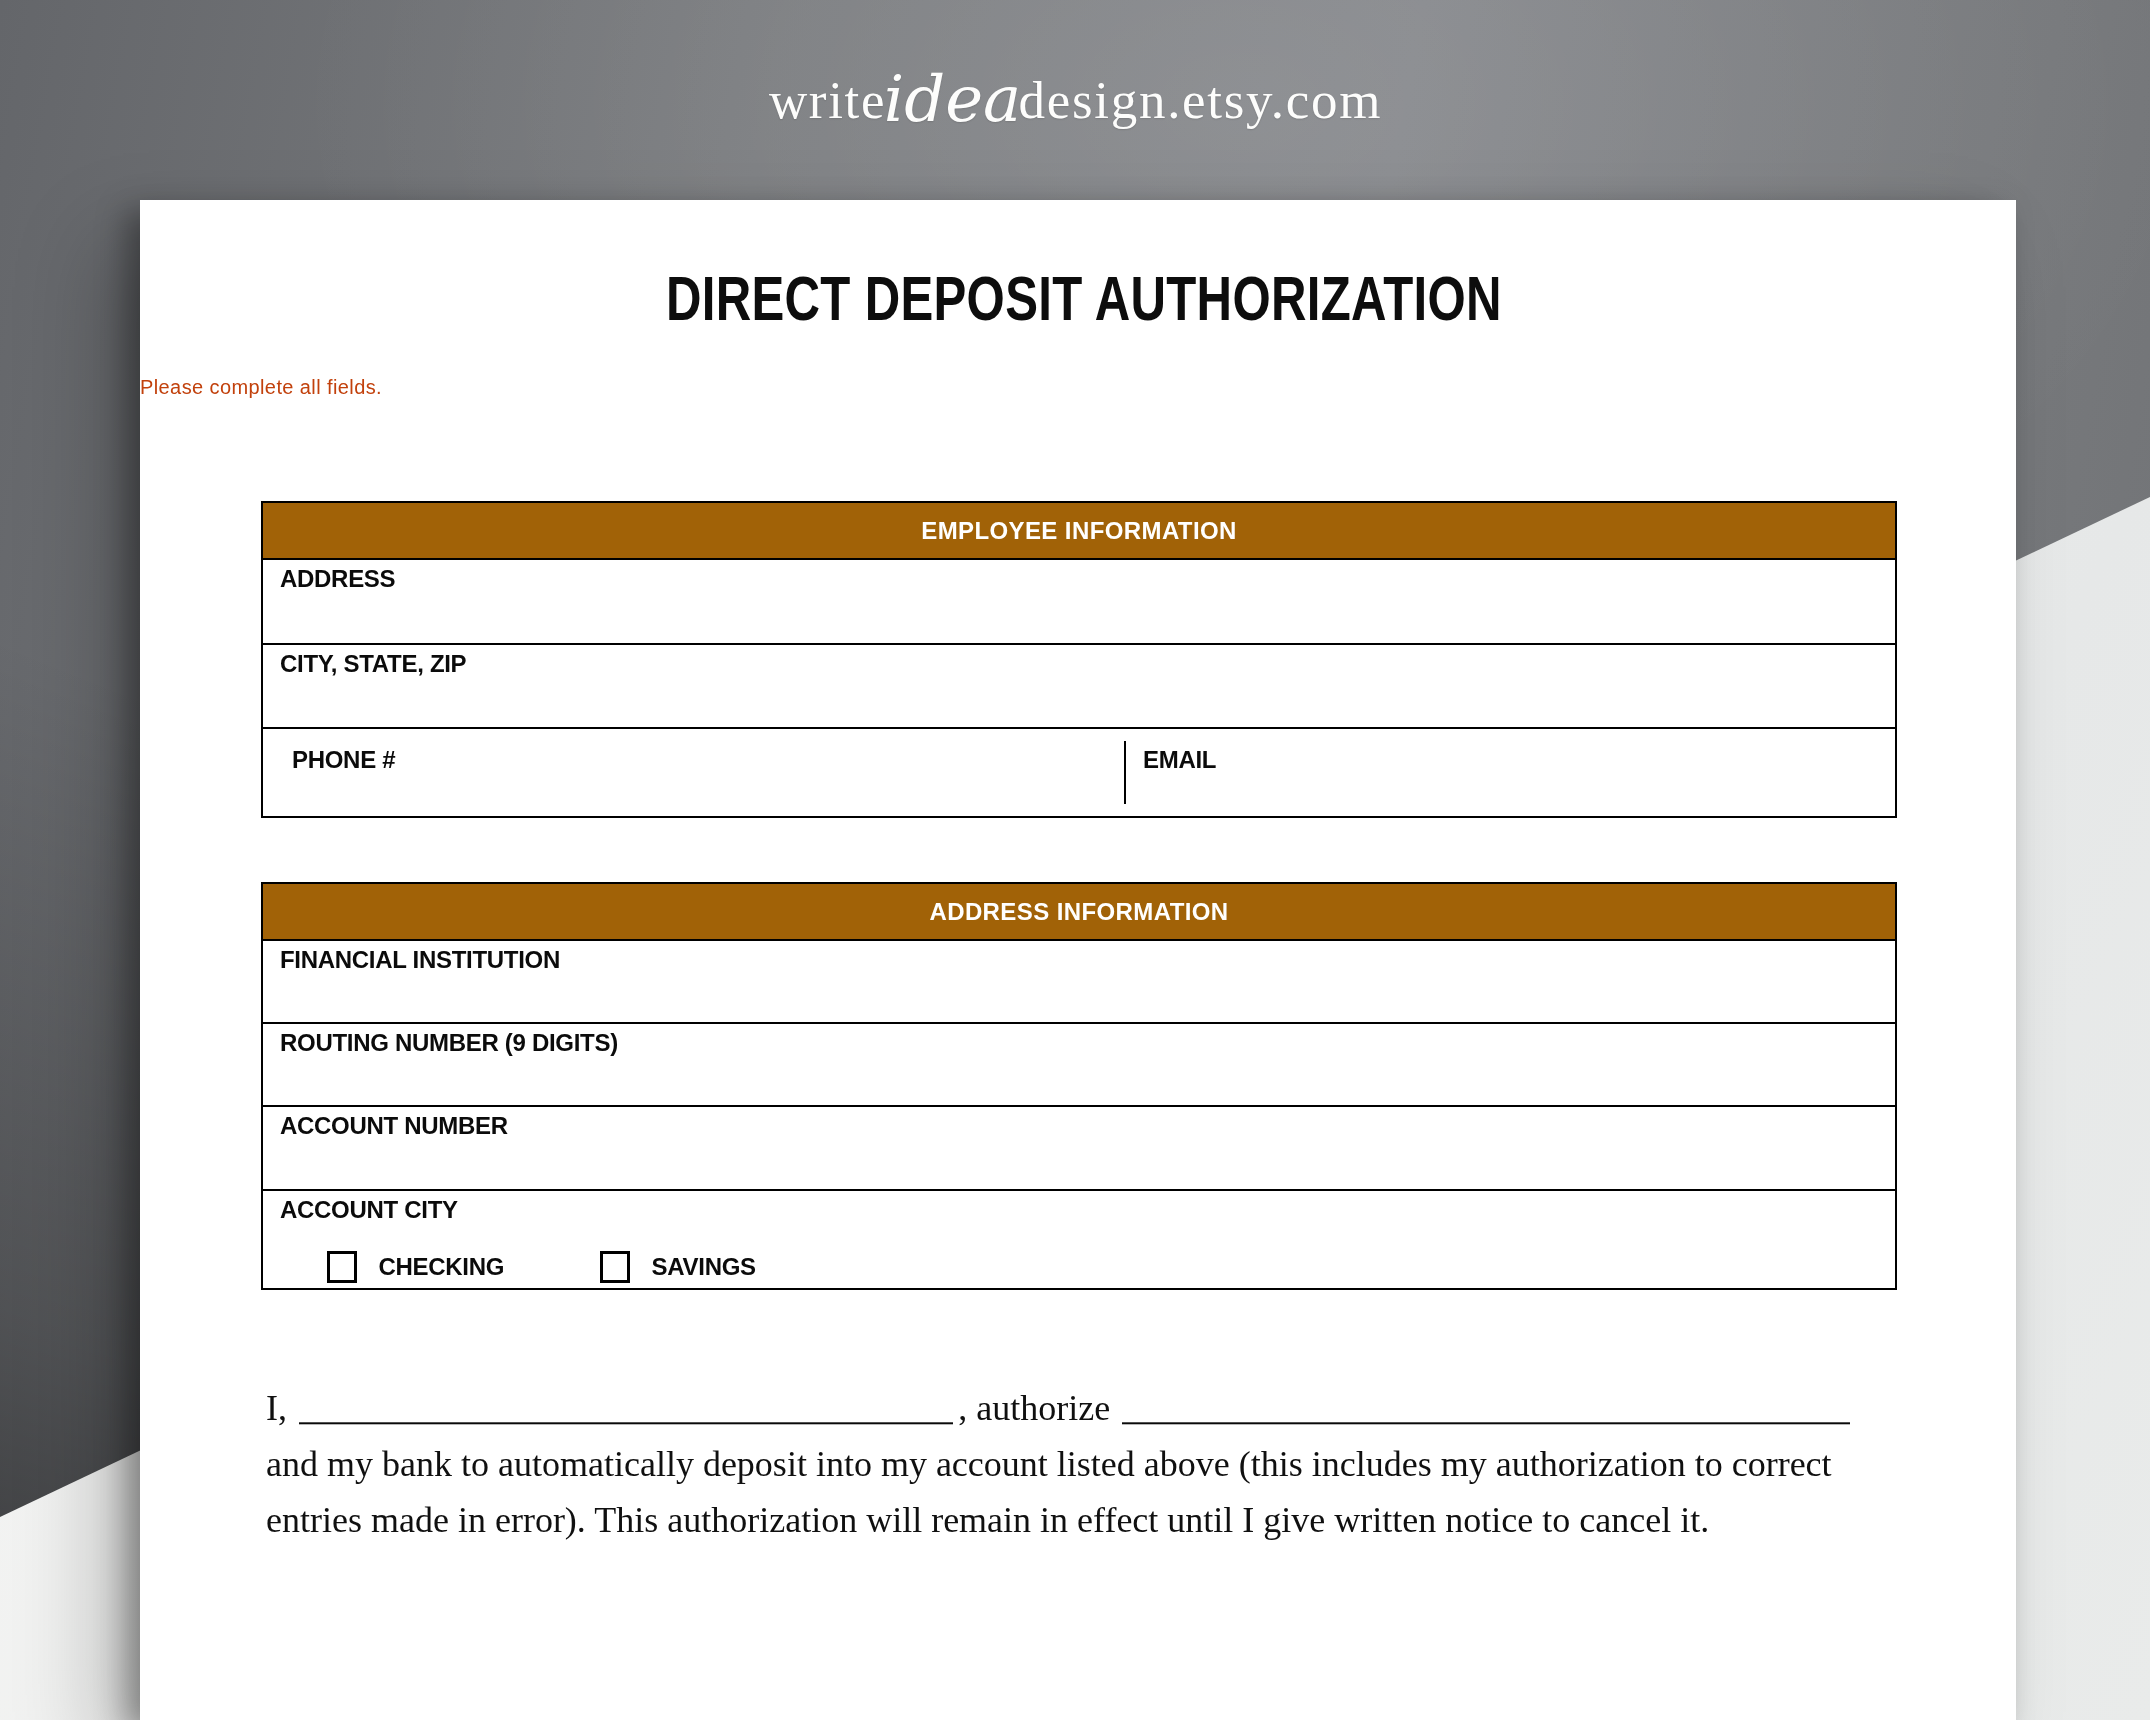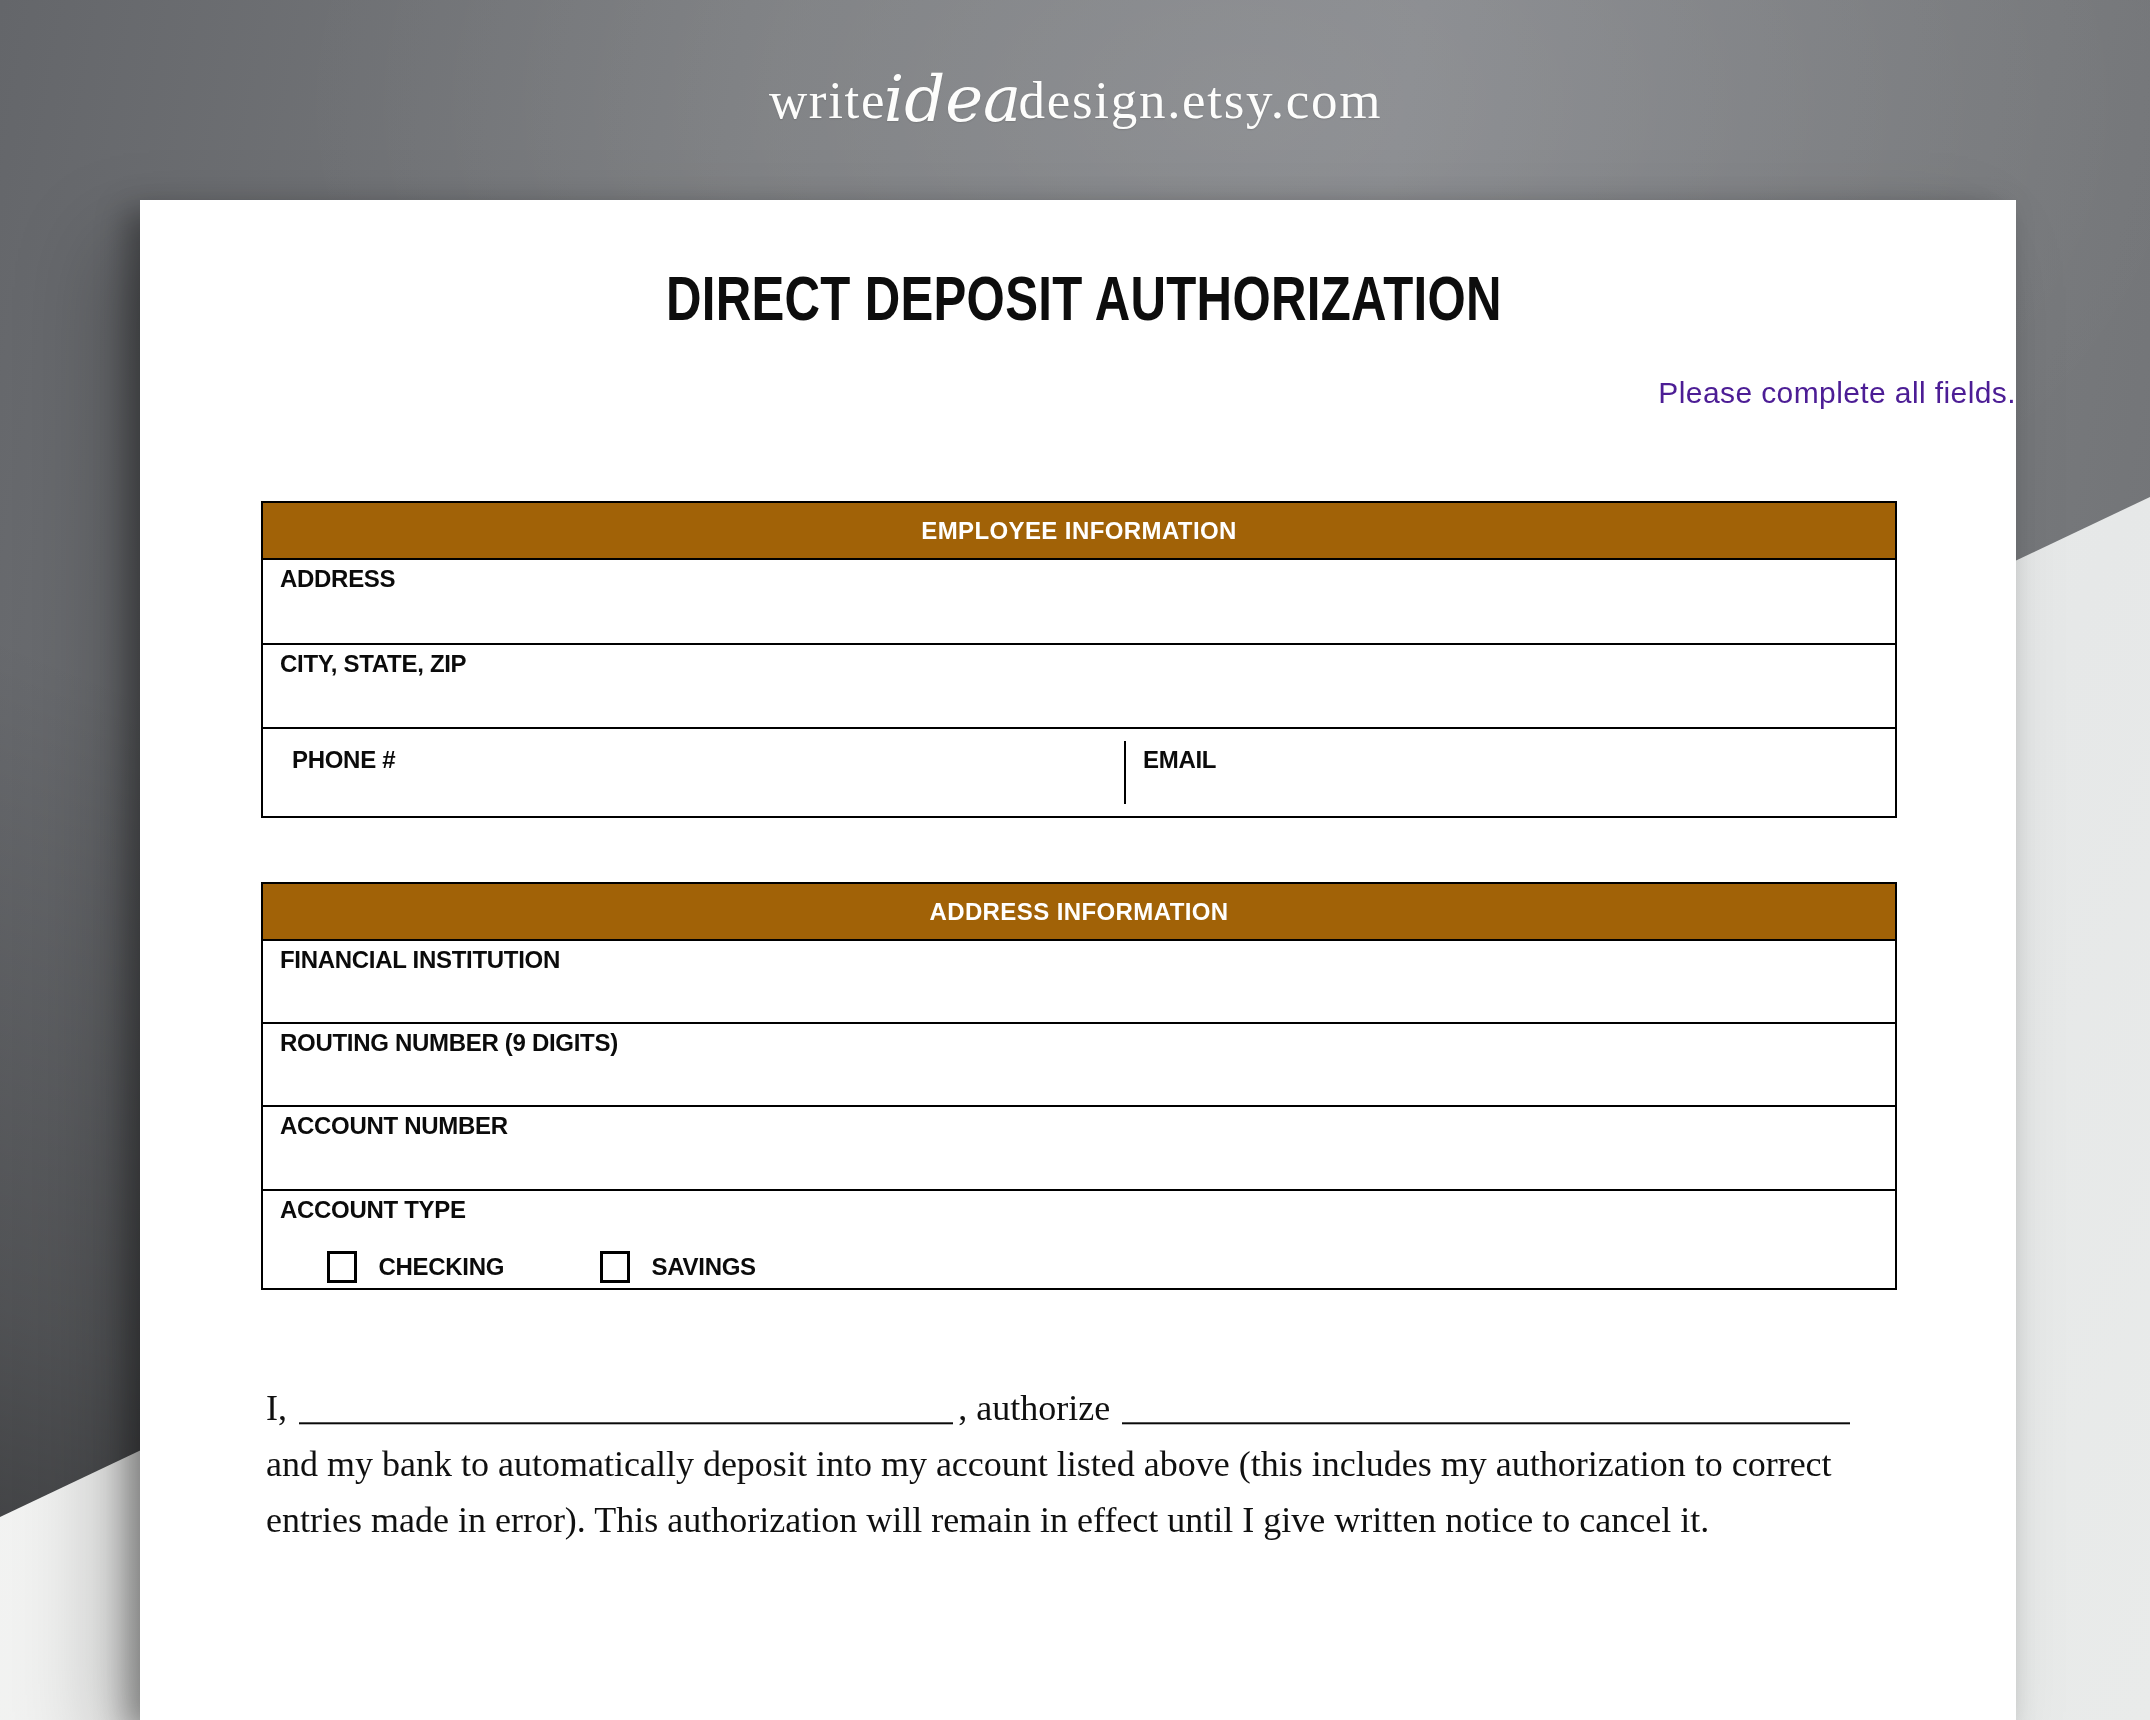--- a/index.html
+++ b/index.html
@@ -77,23 +77,23 @@
   }
   .form-title .squeeze {
     display: inline-block;
     transform: scaleX(0.78);
     transform-origin: 50% 50%;
     letter-spacing: 0.4px;
   }
   .form-subtitle {
     position: absolute;
     top: 176px; left: 0; width: 100%;
-    text-align: right;
-    font-size: 30px;
-    color: #4c1d95;
+    text-align: left;
+    font-size: 20px;
+    color: #c2410c;
     letter-spacing: 0.4px;
   }
 
   
   .tbl {
     position: absolute;
     left: 121px;
     width: 1636px;
     border: 2.6px solid #000;
     background: #fff;
@@ -224,21 +224,21 @@
 
       <div class="tbl-row h97">
         <span class="fld-label">ROUTING NUMBER (9 DIGITS)</span>
       </div>
 
       <div class="tbl-row h98">
         <span class="fld-label">ACCOUNT NUMBER</span>
       </div>
 
       <div class="tbl-row h115">
-        <span class="fld-label">ACCOUNT TYPE</span>
+        <span class="fld-label">ACCOUNT CITY</span>
         <div class="cb-line">
           <span class="cb-box"></span>
           <span class="cb-label">CHECKING</span>
           <span class="cb-box cb-gap"></span>
           <span class="cb-label">SAVINGS</span>
         </div>
       </div>
     </div>
 
     <div class="auth">

